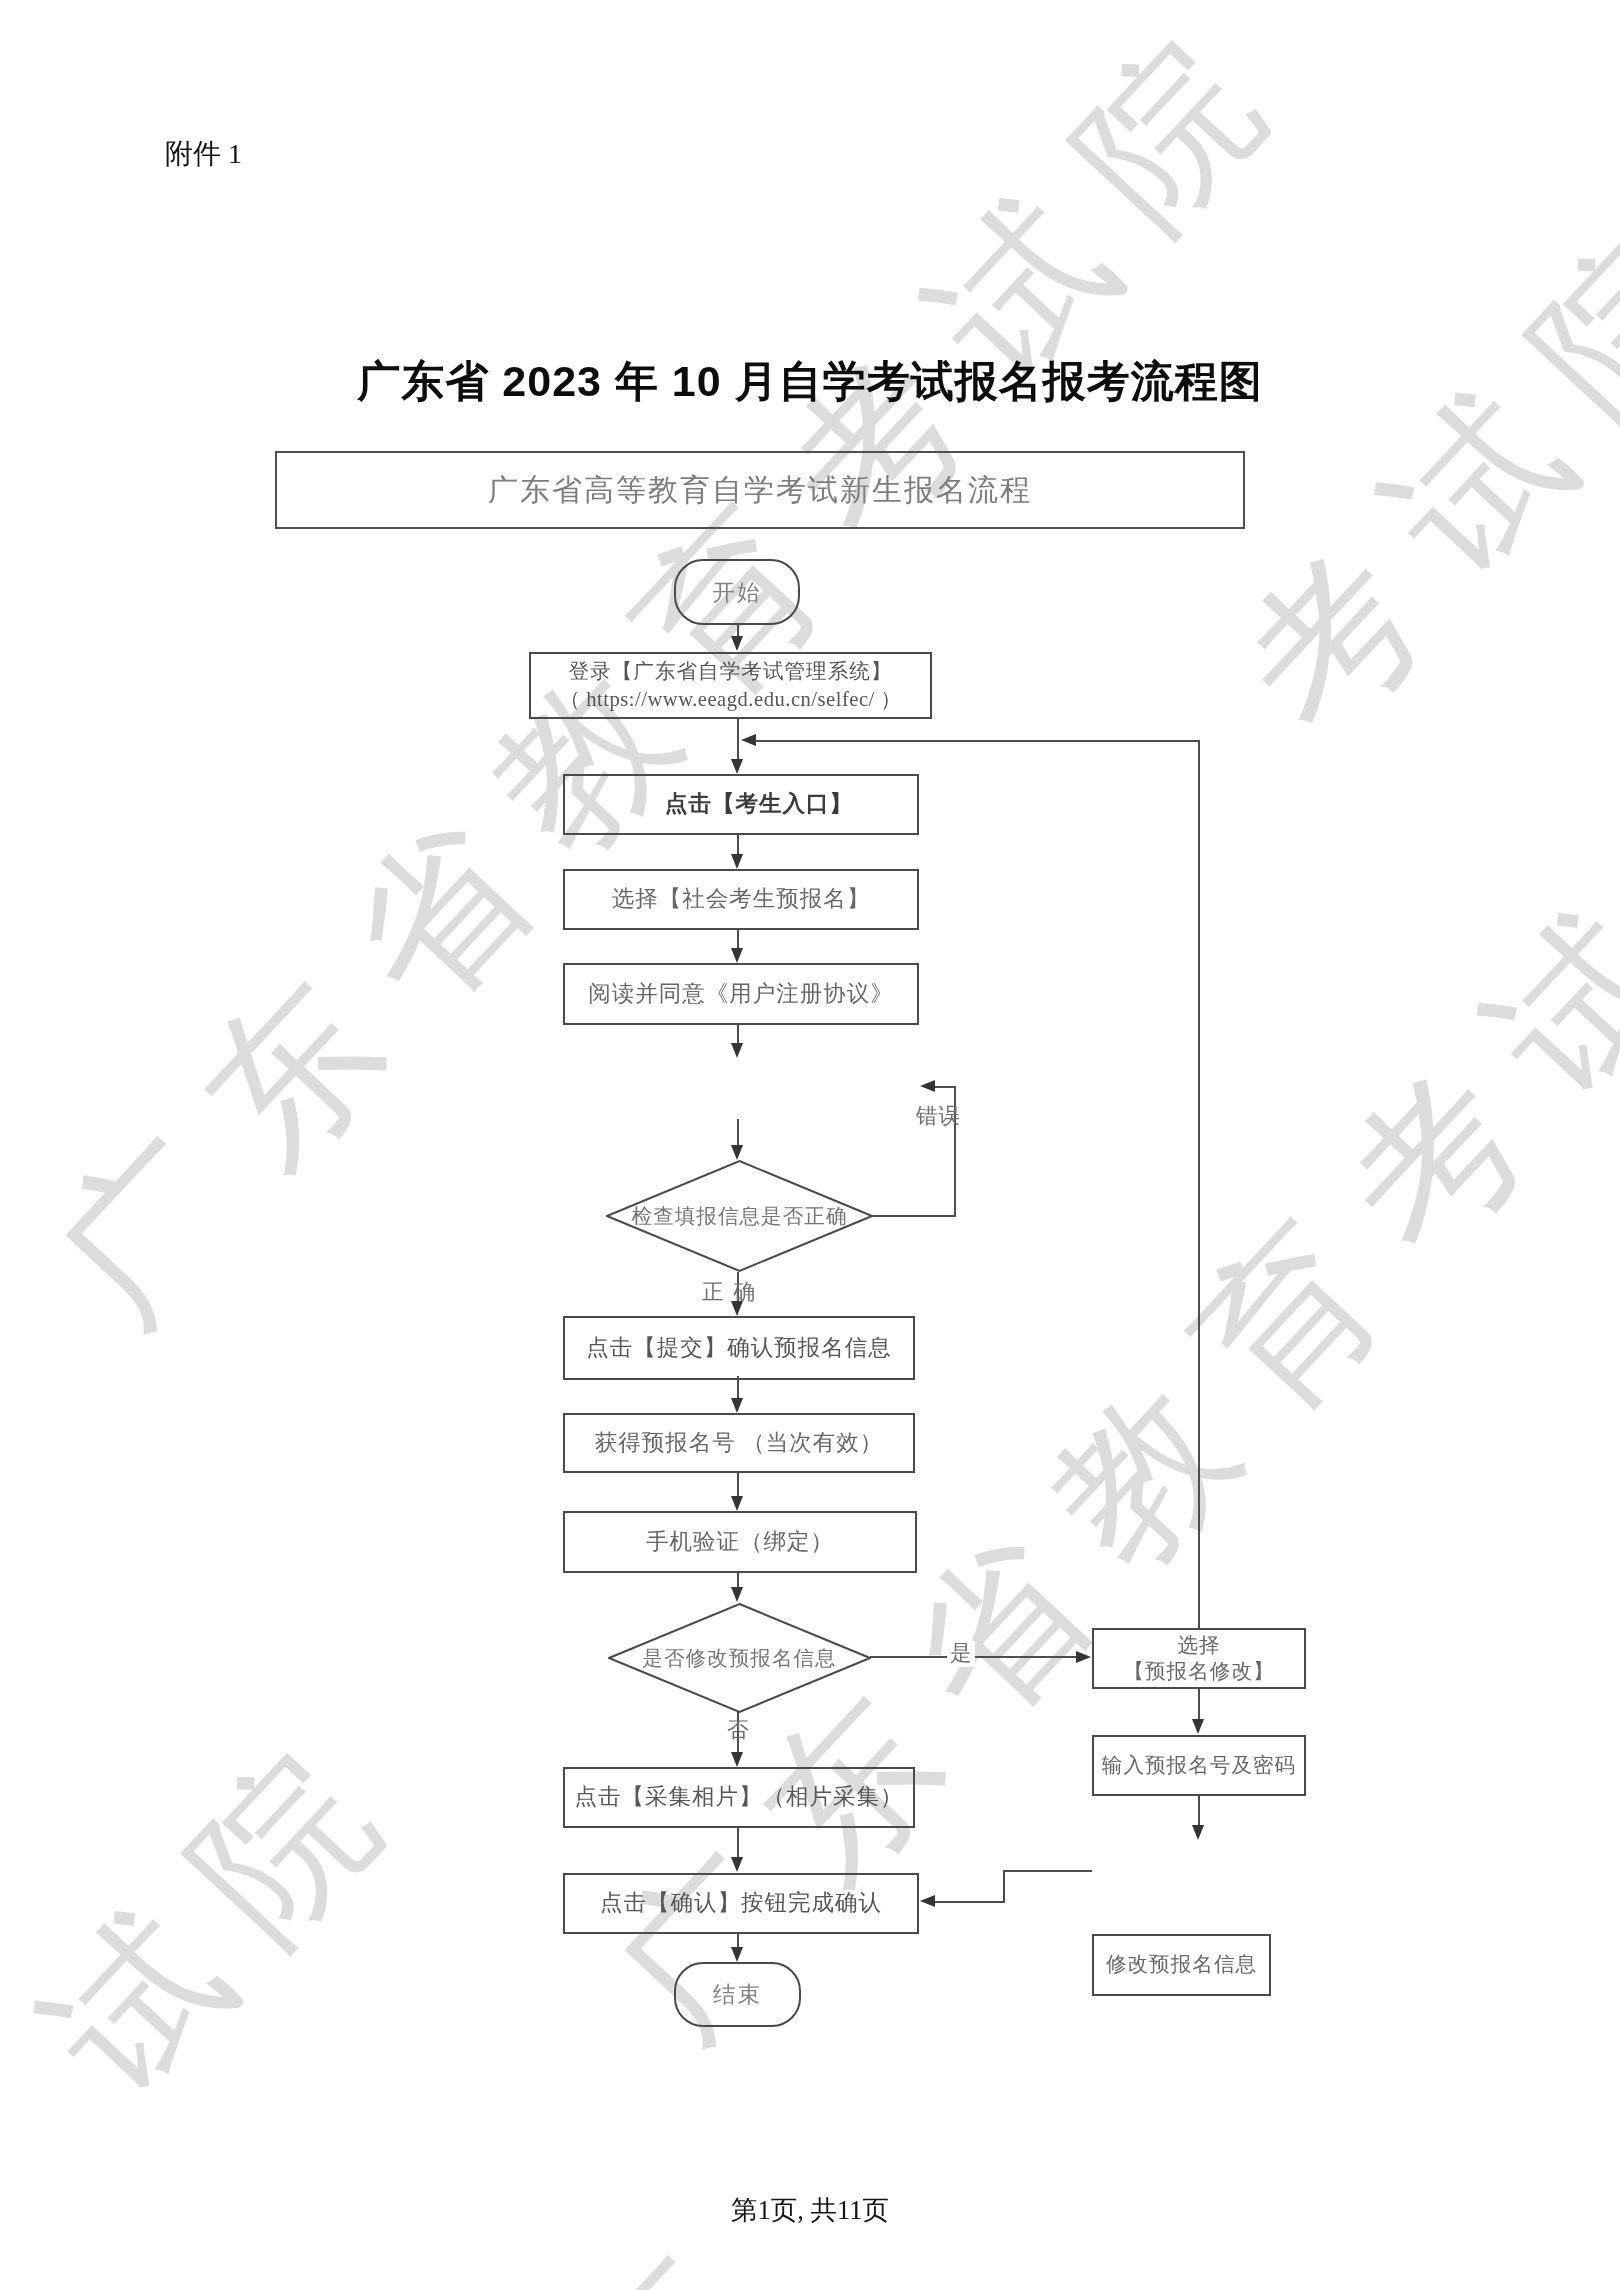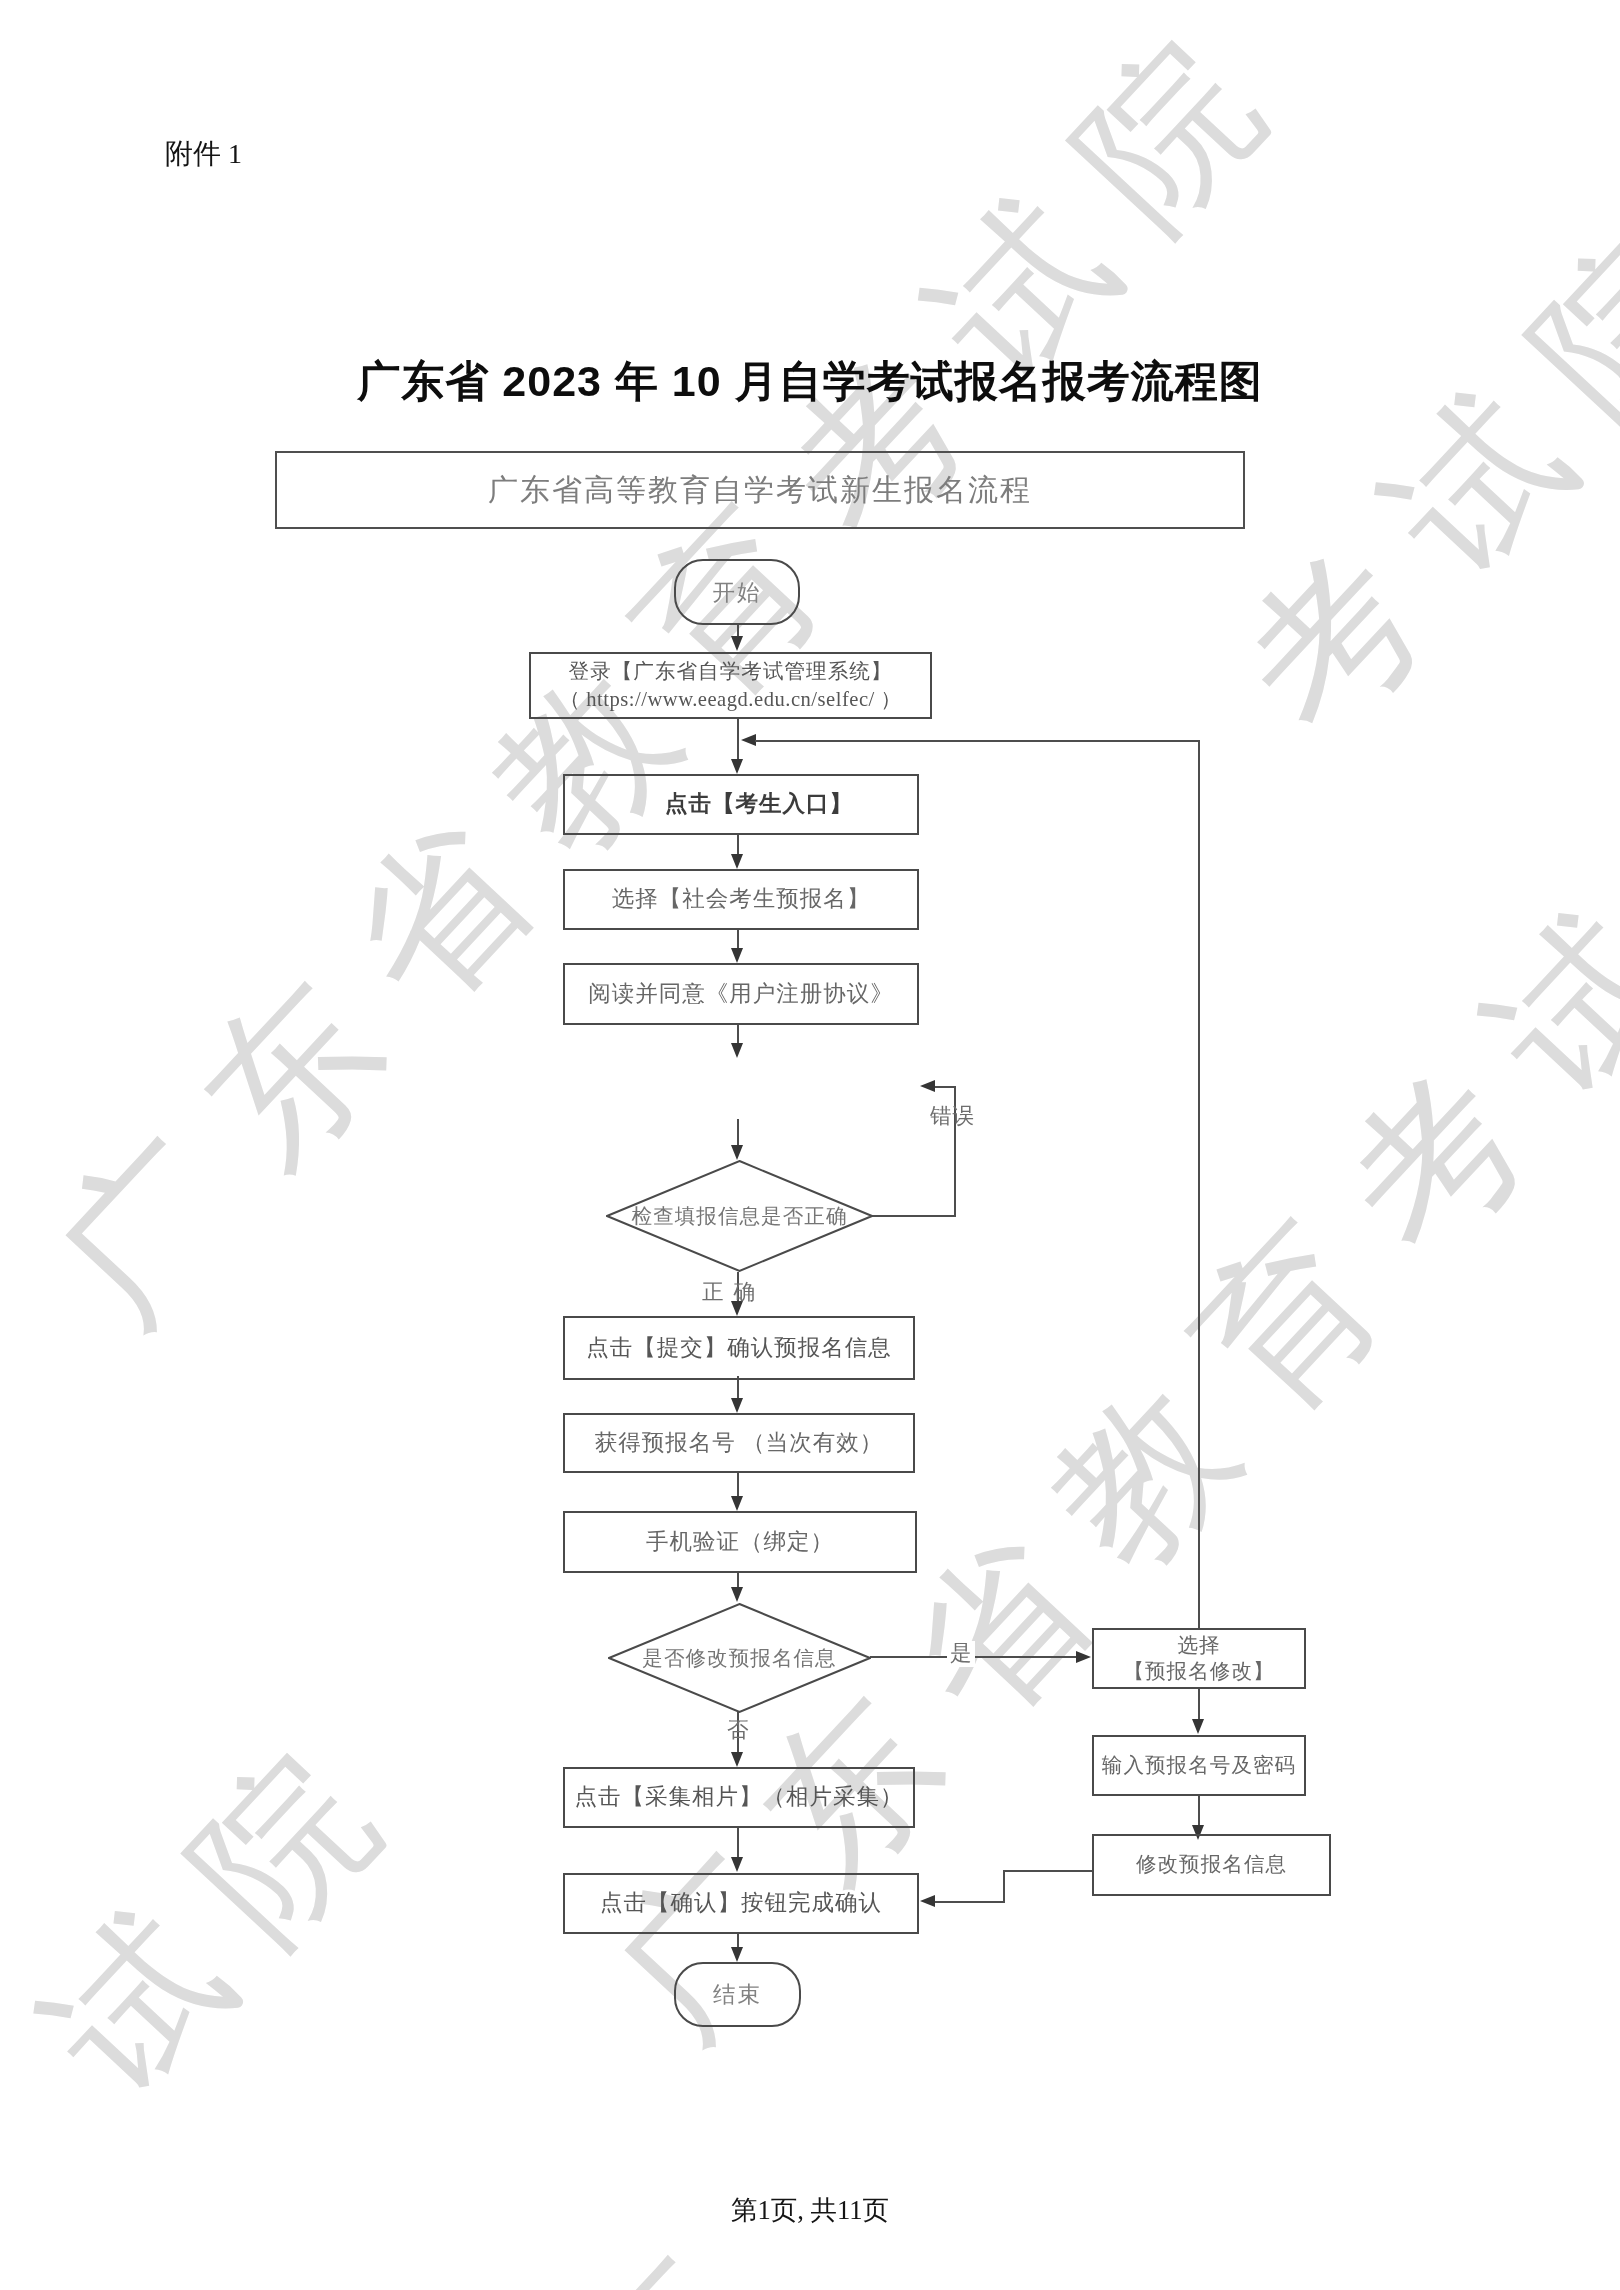--- a/index.html
+++ b/index.html
@@ -139,21 +139,21 @@
 
   <div class="fc terminal" style="left:674px;top:1962px;width:127px;height:65px;">结束</div>
 
   <div class="fc box rbox" style="left:1092px;top:1628px;width:214px;height:61px;line-height:1.25;">
     <div>选择</div>
     <div>【预报名修改】</div>
   </div>
 
   <div class="fc box rbox" style="left:1092px;top:1735px;width:214px;height:61px;">输入预报名号及密码</div>
 
-  <div class="fc box rbox" style="left:1092px;top:1834px;width:239px;height:62px;">修改预报名信息</div>
+  <div class="fc box rbox" style="left:1092px;top:1934px;width:179px;height:62px;">修改预报名信息</div>
 
   <div class="lv" style="left:737px;top:624px;height:14.7px;"></div>
   <div class="ah down" style="left:731px;top:636px;"></div>
 
   <div class="lv" style="left:737px;top:718px;height:42px;"></div>
   <div class="ah down" style="left:731px;top:759px;"></div>
   <div class="ah left" style="left:741px;top:734px;"></div>
   <div class="lh" style="left:755px;top:740px;width:445px;"></div>
   <div class="lv" style="left:1198px;top:740px;height:888px;"></div>
 
@@ -166,21 +166,21 @@
   <div class="lv" style="left:737px;top:1025px;height:19.6px;"></div>
   <div class="ah down" style="left:731px;top:1043px;"></div>
 
   <div class="lv" style="left:737px;top:1119px;height:27.4px;"></div>
   <div class="ah down" style="left:731px;top:1145px;"></div>
 
   <div class="lh" style="left:872px;top:1215px;width:83px;"></div>
   <div class="lv" style="left:954px;top:1087px;height:130px;"></div>
   <div class="lh" style="left:934px;top:1086px;width:21.6px;"></div>
   <div class="ah left" style="left:920px;top:1080px;"></div>
-  <div class="branch-label" style="left:916px;top:1104px;margin-left:14px;">错误</div>
+  <div class="branch-label" style="left:916px;top:1104px;">错误</div>
 
   <div class="lv" style="left:737px;top:1272px;height:30px;"></div>
   <div class="ah down" style="left:731px;top:1301px;"></div>
   <div class="branch-label" style="left:702px;top:1280px;letter-spacing:9.8px;">正确</div>
 
   <div class="lv" style="left:737px;top:1376px;height:23.5px;"></div>
   <div class="ah down" style="left:731px;top:1398px;"></div>
 
   <div class="lv" style="left:737px;top:1473px;height:24.5px;"></div>
   <div class="ah down" style="left:731px;top:1496px;"></div>

